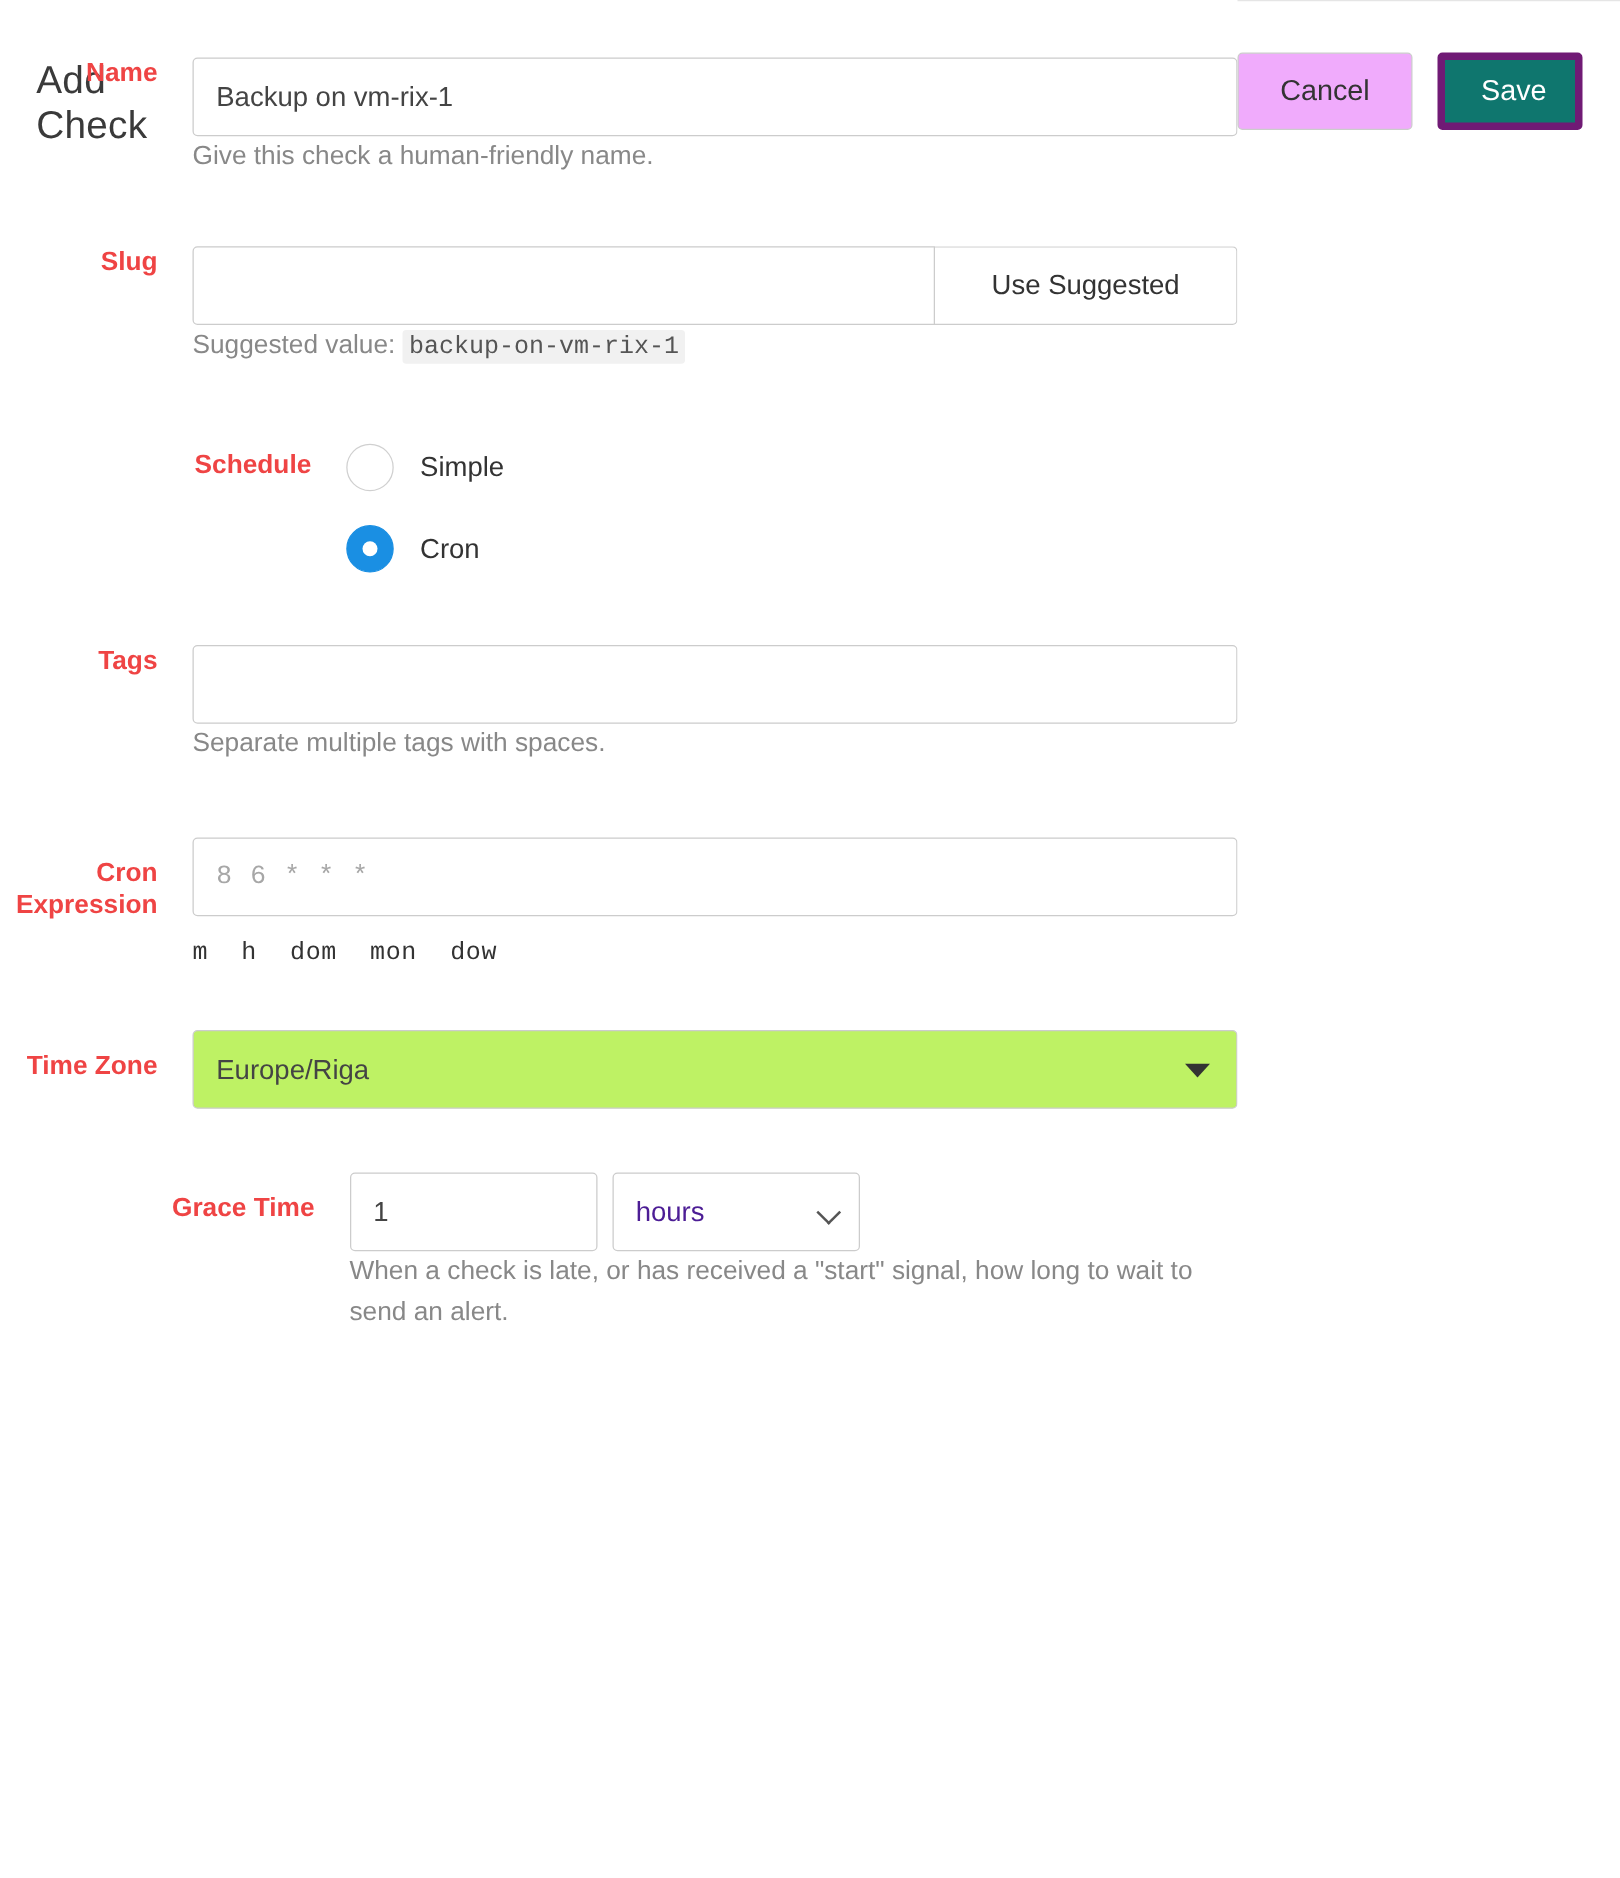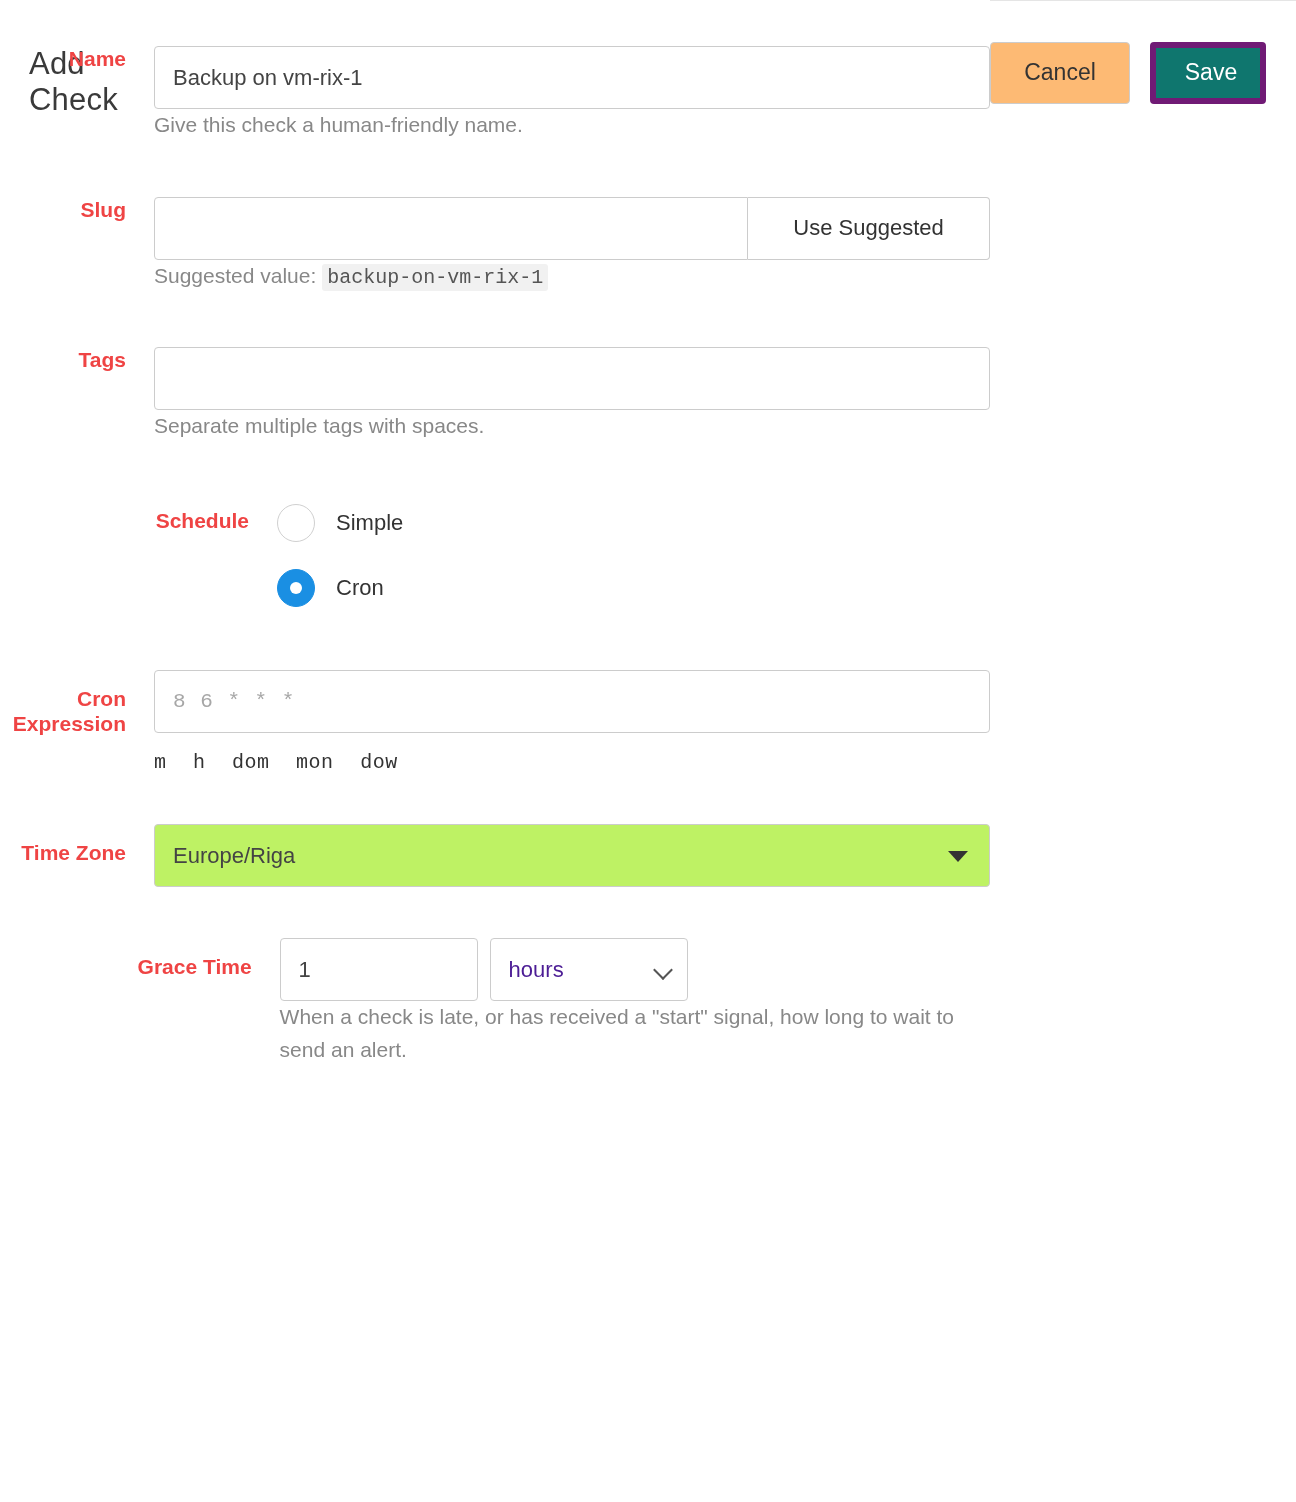--- a/index.html
+++ b/index.html
@@ -274,21 +274,21 @@
     align-items: center;
     justify-content: flex-end;
     padding-right: 30px;
     gap: 20px;
   }
   .btn-cancel {
     width: 140px;
     height: 62px;
     border: 1px solid #ccc;
     border-radius: 4px;
-    background: #fdba74;
+    background: #f0abfc;
     font-size: 23px;
     color: #333;
     cursor: pointer;
     font-family: "Liberation Sans", sans-serif;
   }
   .btn-save {
     width: 116px;
     height: 62px;
     border: 6px solid #701a75;
     border-radius: 4px;
@@ -327,39 +327,39 @@
           <input class="text-input" type="text" value="" style="">
           <button class="input-group-btn">Use Suggested</button>
         </div>
         <div class="help-text">
           <span>Suggested value:</span>
           <code class="suggested">backup-on-vm-rix-1</code>
         </div>
       </div>
     </div>
 
-    <div class="form-row" style="margin-top:54px;">
-      <div class="form-label">Tags</div>
-      <div class="form-field">
-        <input class="text-input" type="text" value="" style="">
-        <div class="help-text">Separate multiple tags with spaces.</div>
-      </div>
-    </div>
-
     <div class="form-row" style="margin-top:58px;">
       <div class="form-label" style="padding-top:8px;">Schedule</div>
       <div class="form-field">
         <div class="radio-row">
           <span class="radio"></span>
           <span class="radio-label">Simple</span>
         </div>
         <div class="radio-row" style="margin-top:19px;">
           <span class="radio checked"></span>
           <span class="radio-label">Cron</span>
         </div>
+      </div>
+    </div>
+
+    <div class="form-row" style="margin-top:54px;">
+      <div class="form-label">Tags</div>
+      <div class="form-field">
+        <input class="text-input" type="text" value="" style="">
+        <div class="help-text">Separate multiple tags with spaces.</div>
       </div>
     </div>
 
     <div class="form-row" style="margin-top:59px;">
       <div class="form-label" style="padding-top:16px;">Cron Expression</div>
       <div class="form-field">
         <input class="text-input cron-input" type="text" placeholder="8 6 * * *" style="">
         <div class="cron-legend">
           <span>m</span>
           <span>h</span>

